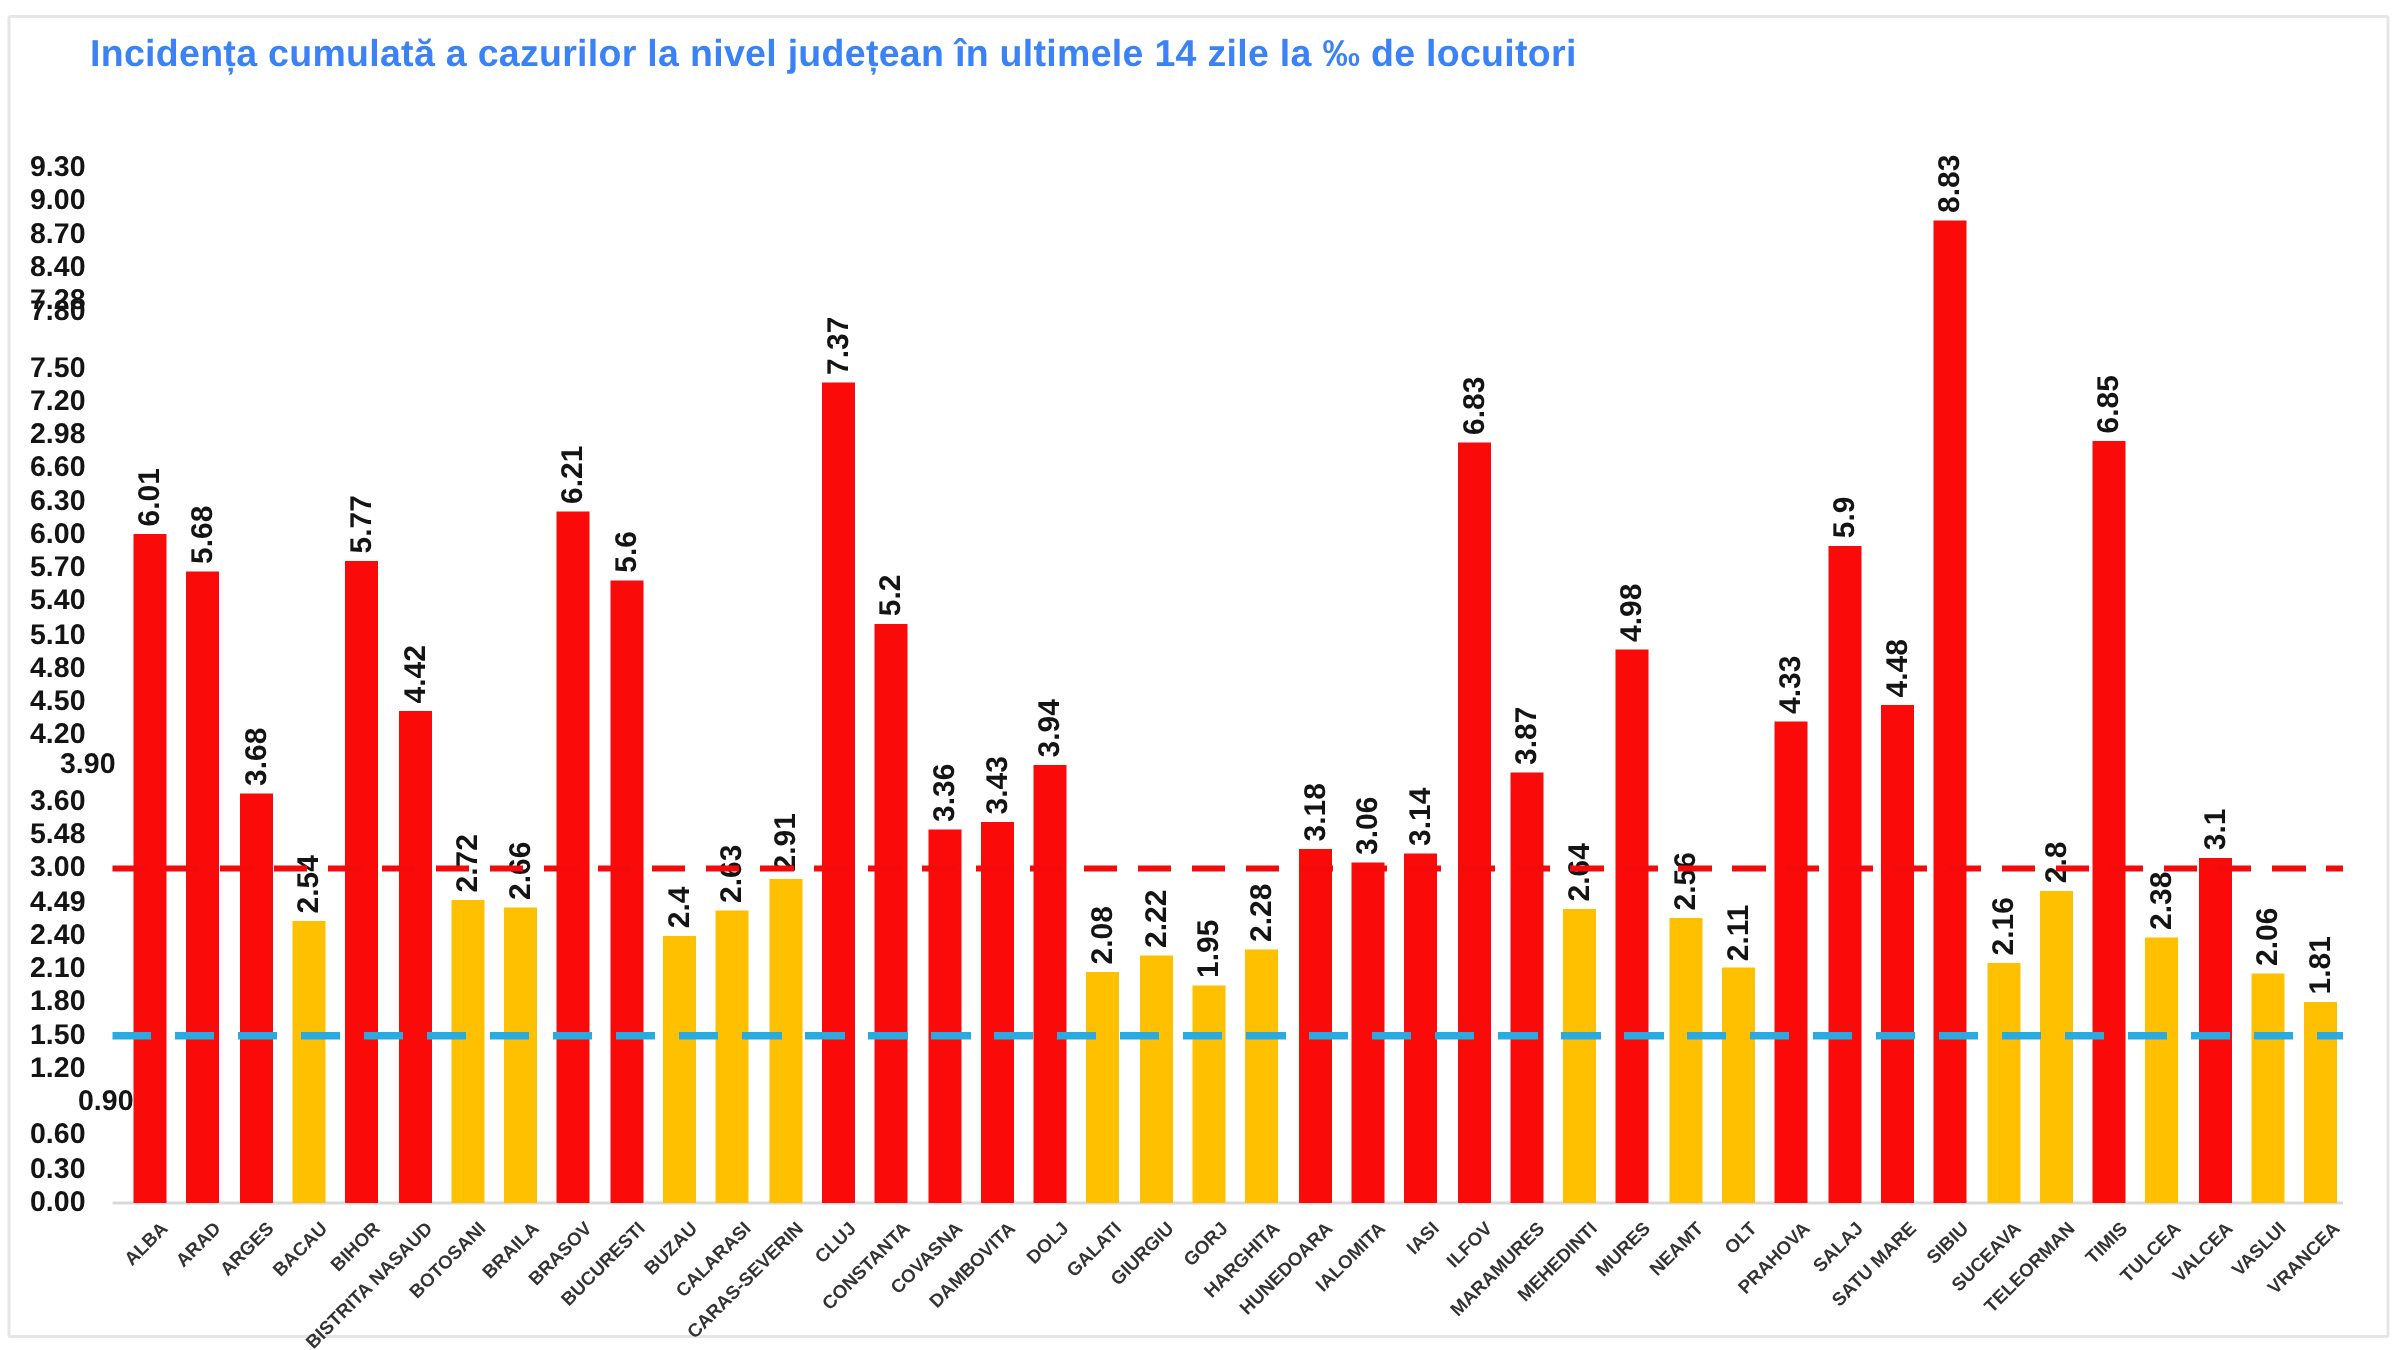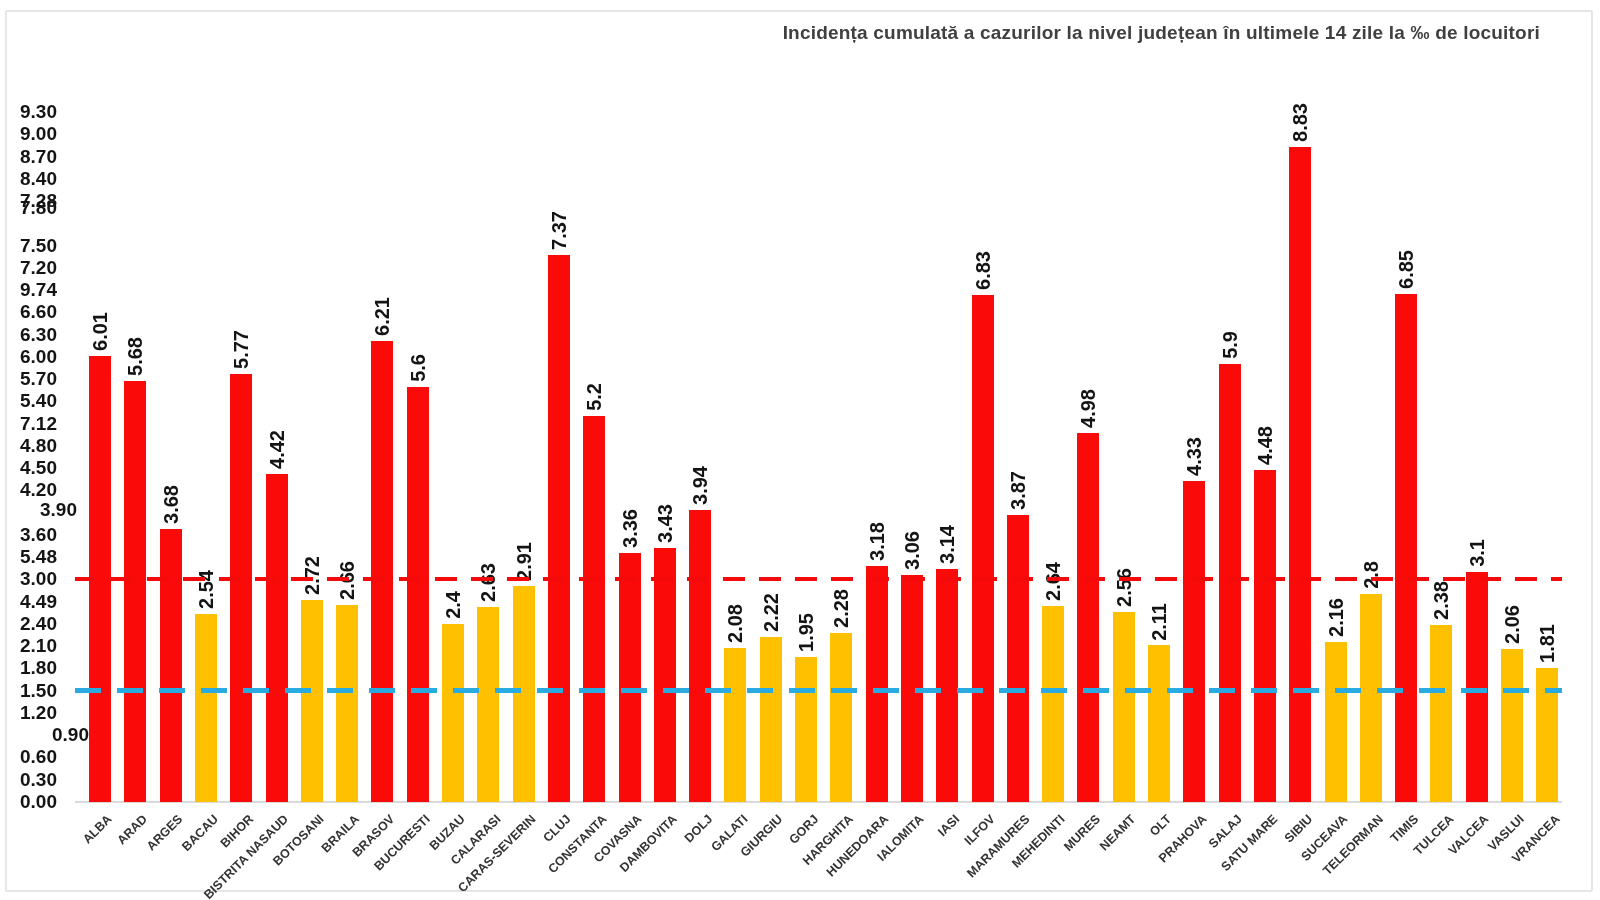--- a/index.html
+++ b/index.html
@@ -8,21 +8,21 @@
     font-family:"Liberation Sans", sans-serif;
     -webkit-font-smoothing:antialiased;
   }
   #stage { position:relative; width:1600px; height:900px; overflow:hidden; background:#fff; }
   #chart-frame {
     position:absolute; left:5px; top:10px; width:1588px; height:882px;
     border:2px solid #e6e6e6; border-radius:2px; box-sizing:border-box;
   }
   #chart-title {
     position:absolute; left:60px; width:1480px; top:22px;
-    text-align:right; font-size:19px; font-weight:700; color:#404040;
+    text-align:left; font-size:25px; font-weight:700; color:#3b82f6;
     letter-spacing:0.2px;
   }
   .ytick {
     position:absolute; left:0; width:57px; text-align:right;
     font-size:19px; font-weight:700; color:#141414; line-height:22px;
   }
   .bar { position:absolute; width:22px; }
   .val-label {
     position:absolute; writing-mode:vertical-rl; transform:rotate(180deg);
     font-size:20px; font-weight:700; color:#141414; line-height:21px;
@@ -53,27 +53,27 @@
       <div class="ytick" style="top: 635.194px;">2.10</div>
       <div class="ytick" style="top: 612.935px;">2.40</div>
       <div class="ytick" style="top: 590.677px;">4.49</div>
       <div class="ytick" style="top: 568.419px;">3.00</div>
       <div class="ytick" style="top: 546.161px;">5.48</div>
       <div class="ytick" style="top: 523.903px;">3.60</div>
       <div class="ytick" style="top: 499px; padding-left: 20px;">3.90</div>
       <div class="ytick" style="top: 479.387px;">4.20</div>
       <div class="ytick" style="top: 457.129px;">4.50</div>
       <div class="ytick" style="top: 434.871px;">4.80</div>
-      <div class="ytick" style="top: 412.613px;">7.12</div>
+      <div class="ytick" style="top: 412.613px;">5.10</div>
       <div class="ytick" style="top: 390.355px;">5.40</div>
       <div class="ytick" style="top: 368.097px;">5.70</div>
       <div class="ytick" style="top: 345.839px;">6.00</div>
       <div class="ytick" style="top: 323.581px;">6.30</div>
       <div class="ytick" style="top: 301.323px;">6.60</div>
-      <div class="ytick" style="top: 279.065px;">9.74</div>
+      <div class="ytick" style="top: 279.065px;">2.98</div>
       <div class="ytick" style="top: 256.806px;">7.20</div>
       <div class="ytick" style="top: 234.548px;">7.50</div>
       <div class="ytick" style="top: 197px;">7.80</div>
       <div class="ytick" style="top: 190.032px;">7.28</div>
       <div class="ytick" style="top: 167.774px;">8.40</div>
       <div class="ytick" style="top: 145.516px; text-align: right;">8.70</div>
       <div class="ytick" style="top: 123.258px;">9.00</div>
       <div class="ytick" style="top: 101px;">9.30</div>
       <div class="axis-line" style="left: 75px; width: 1487px; top: 801px;"></div>
       <div class="bar" style="left: 89px; top: 356.097px; height: 445.903px; background: rgb(251, 10, 10);"></div>

